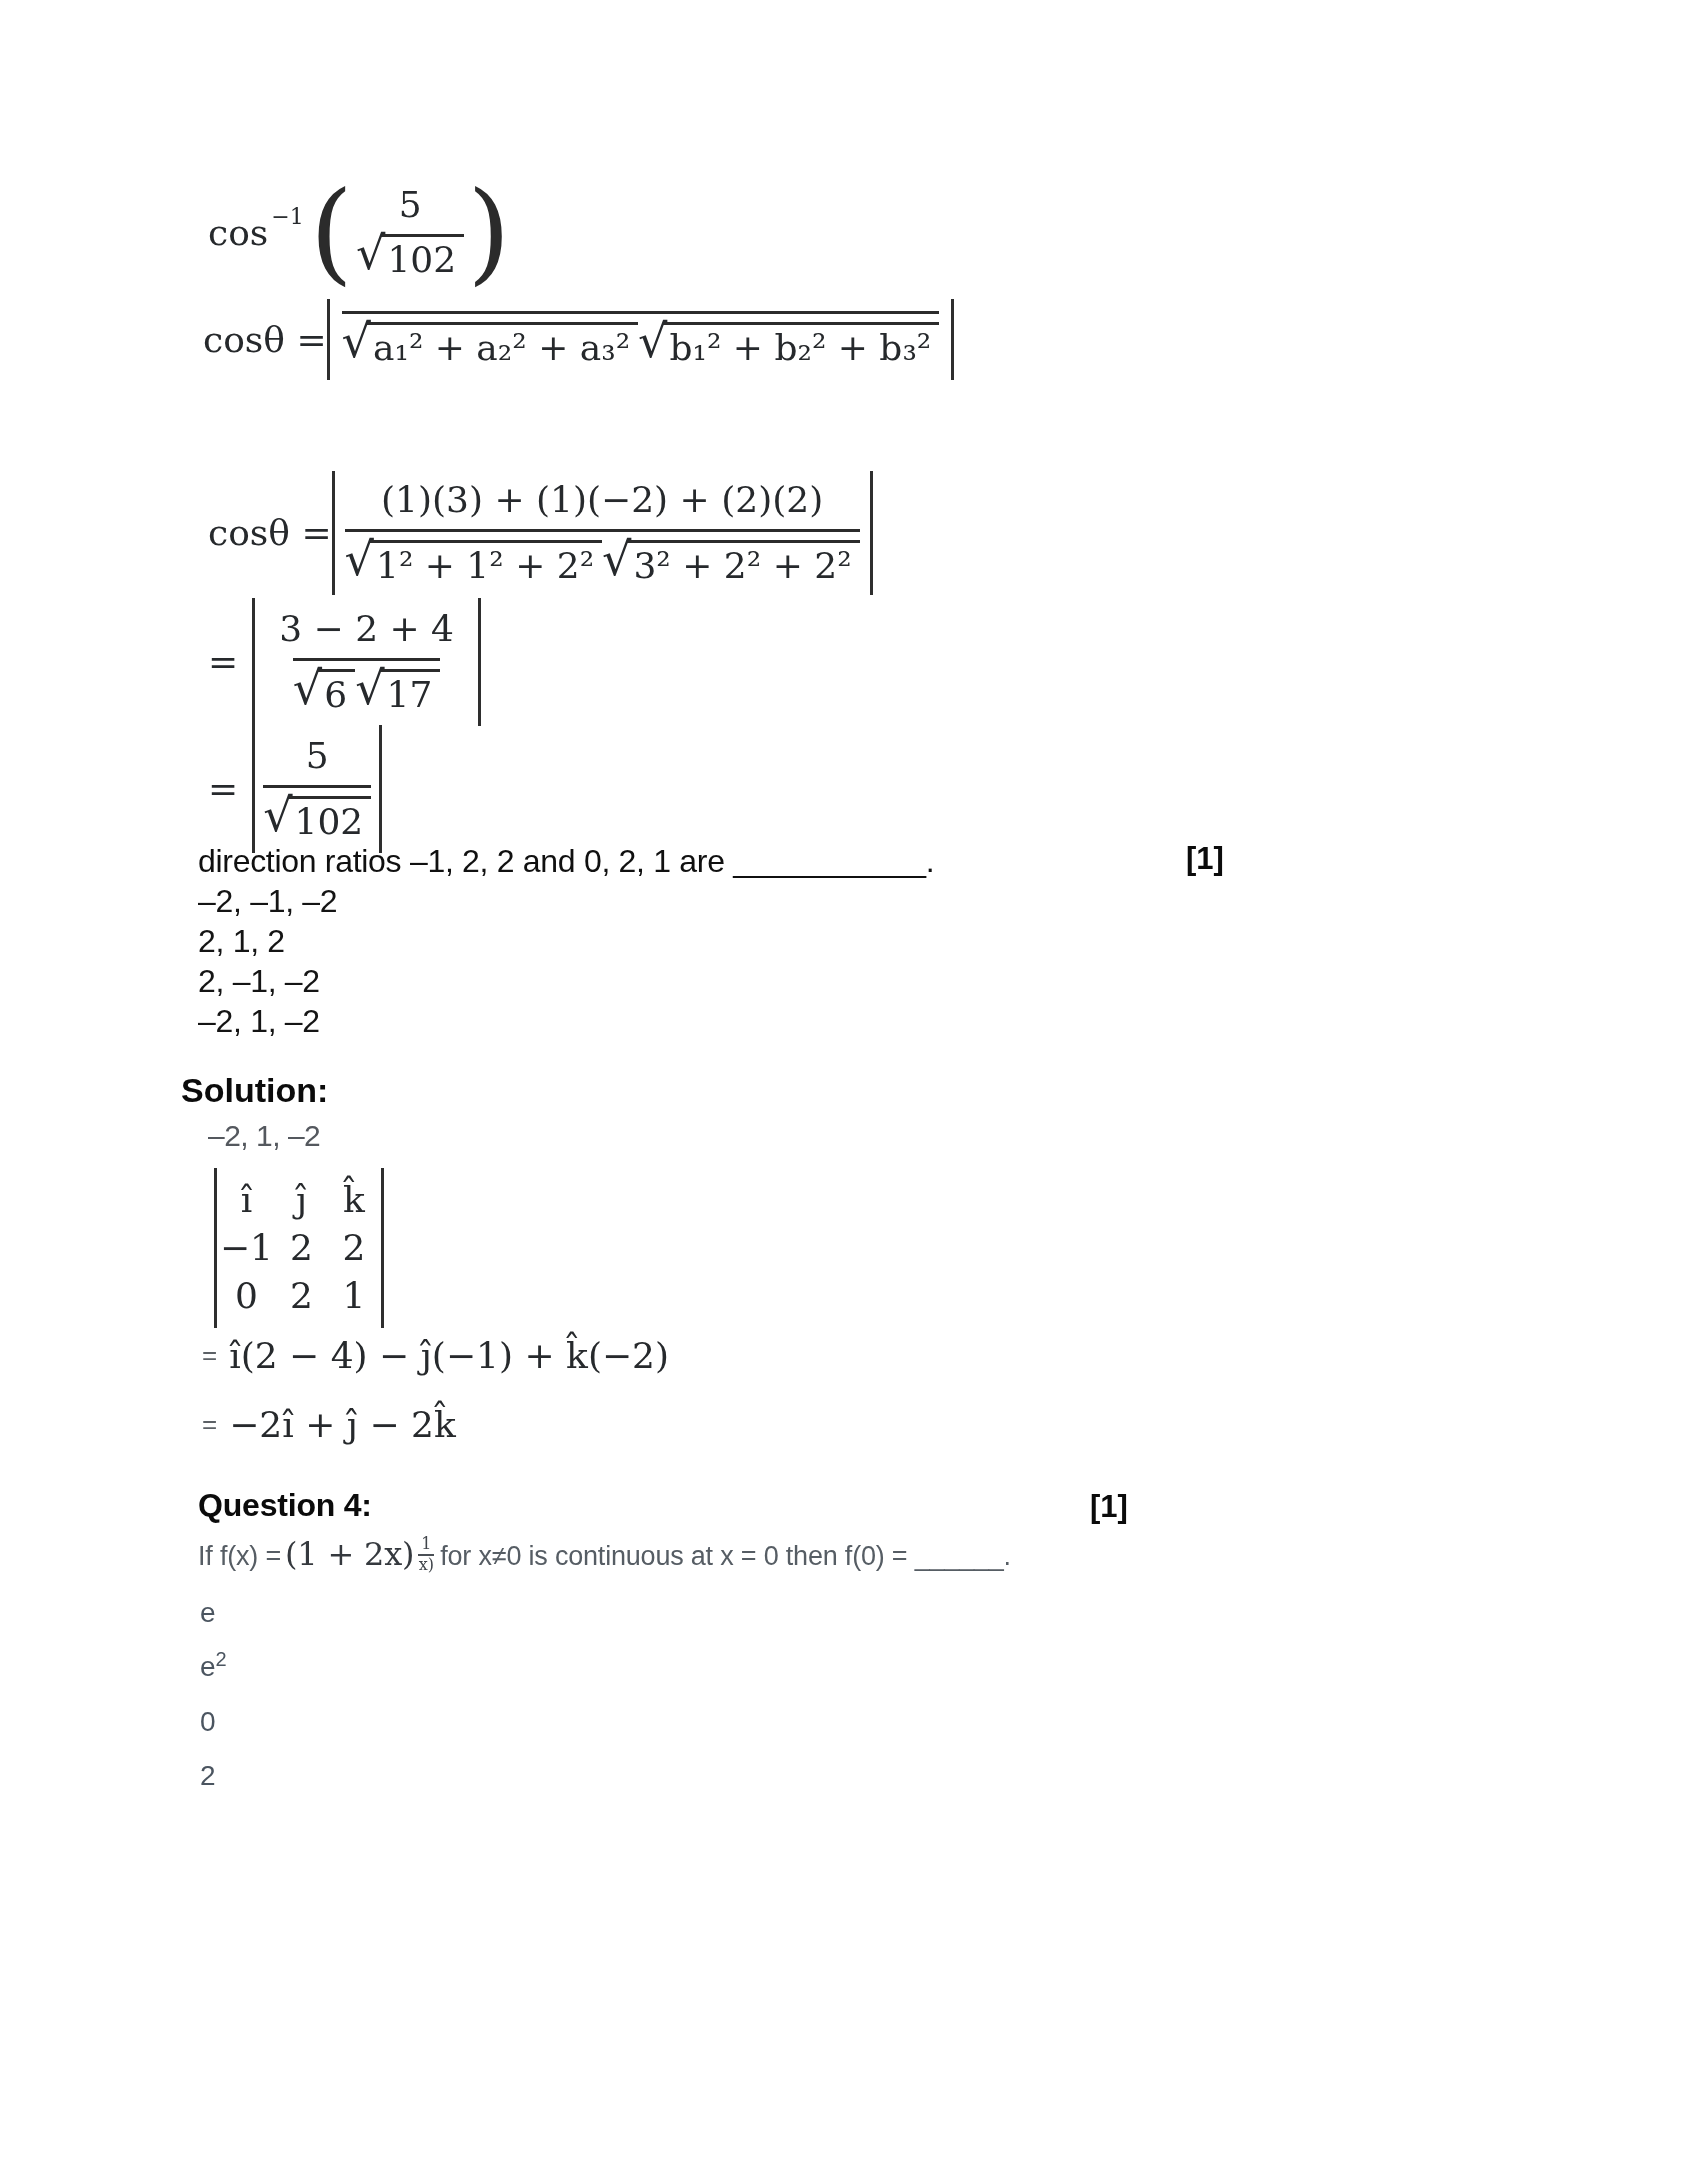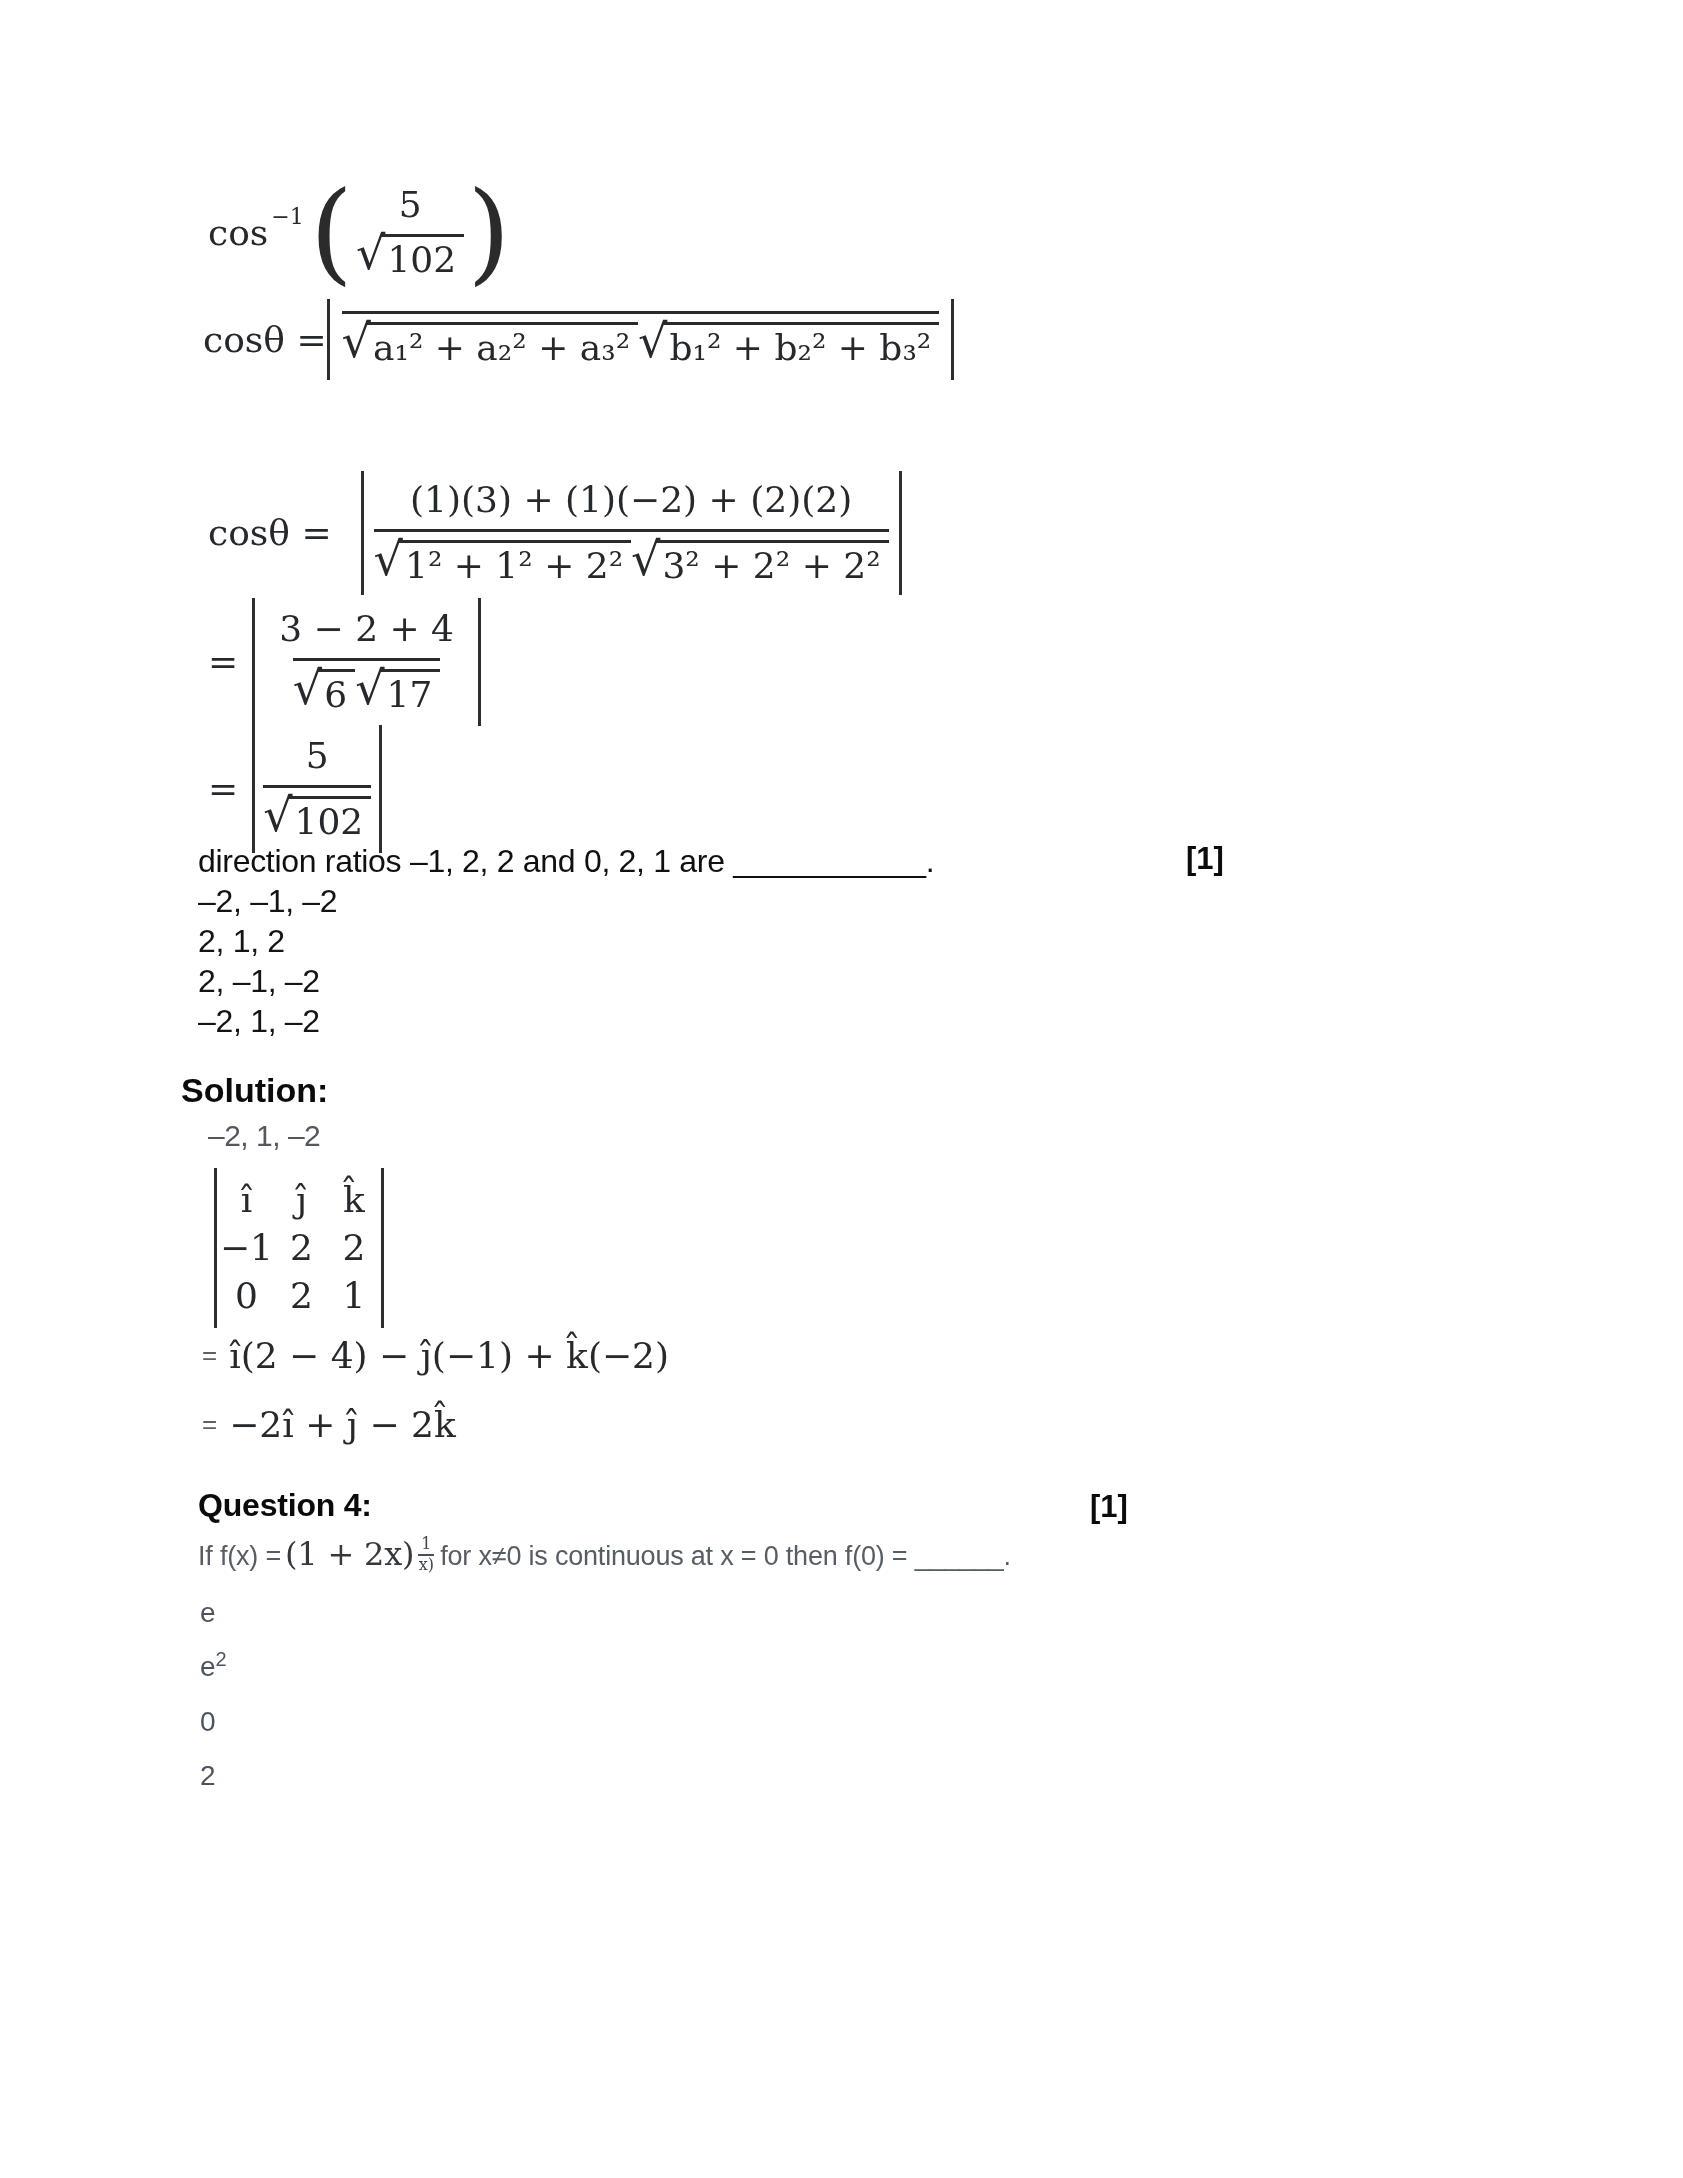--- a/index.html
+++ b/index.html
@@ -90,21 +90,21 @@
             <span class="rsign">√</span>
             <span class="rad">b₁² + b₂² + b₃²</span>
           </span>
         </span>
       </span>
     </span>
   </div>
 
   <div class="abs math mrow" style="left:208px; top:471px;">
     <span class="lhs"><span>cosθ</span> <span>=</span></span>
-    <span class="absv" style="padding:8px 10px;margin-left:29px;">
+    <span class="absv" style="padding:8px 10px;">
       <span class="frac">
         <span class="num">(1)(3) + (1)(−2) + (2)(2)</span>
         <span class="den">
           <span class="sqrt">
             <span class="rsign">√</span>
             <span class="rad">1² + 1² + 2²</span>
           </span>
           <span class="sqrt">
             <span class="rsign">√</span>
             <span class="rad">3² + 2² + 2²</span>

